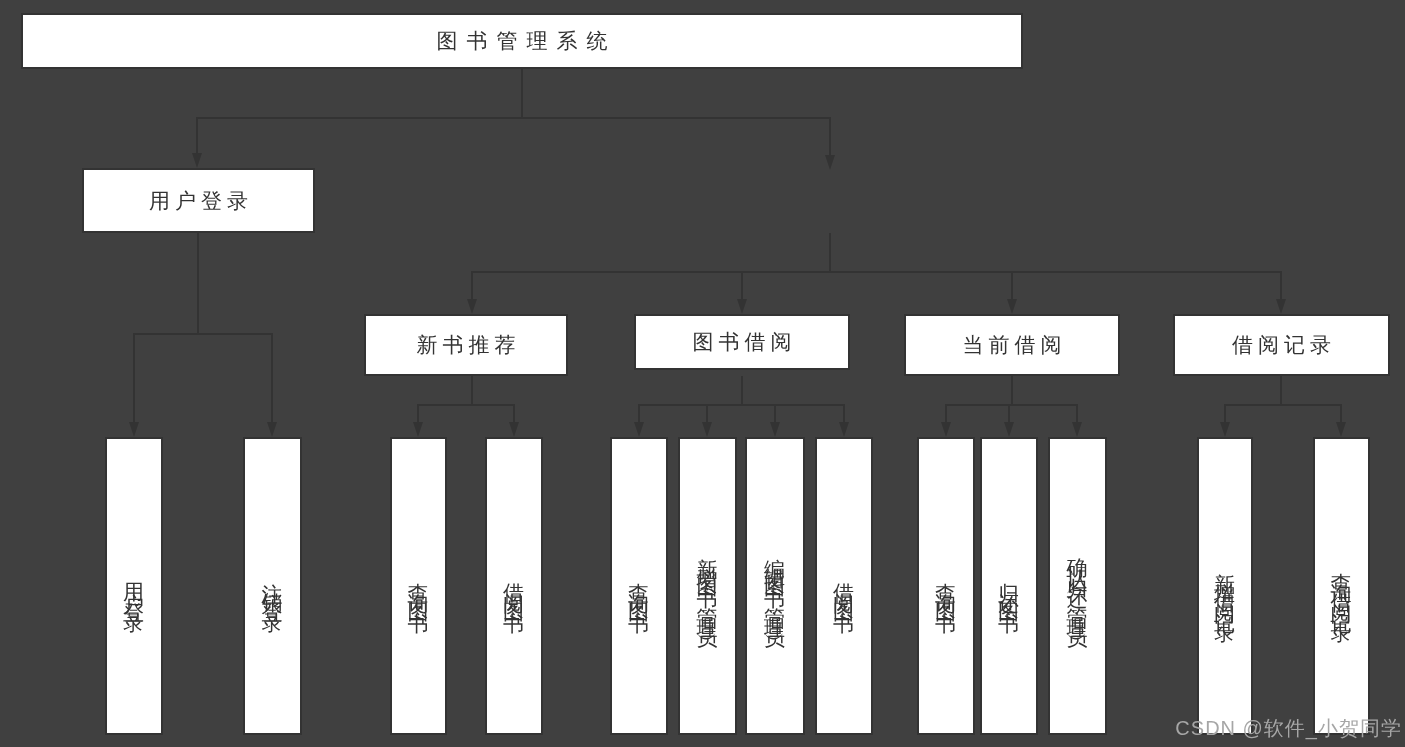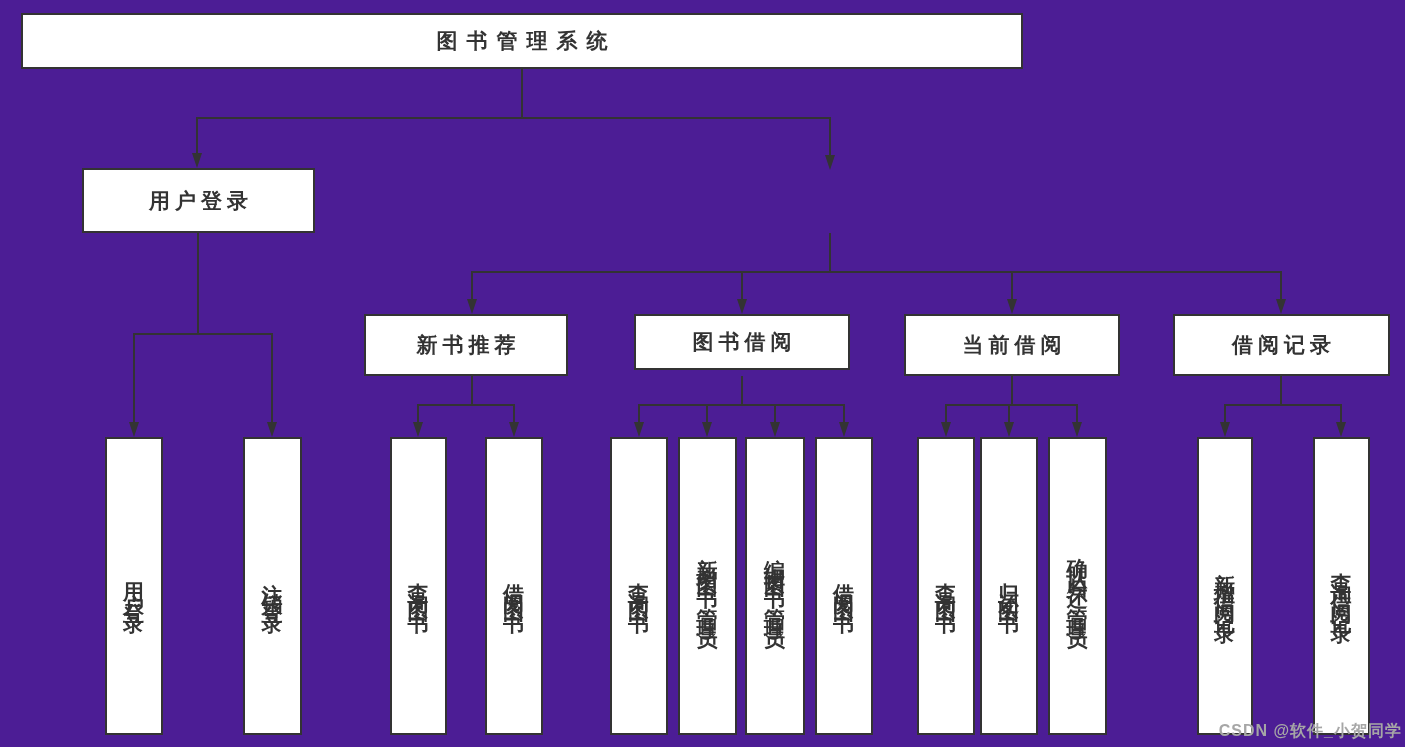--- a/index.html
+++ b/index.html
@@ -1,23 +1,22 @@
 <!DOCTYPE html>
 <html><head>
 <meta charset="utf-8">
 <style>
   html,body{margin:0;padding:0;background:#ffffff;}
   .stage{
     position:relative;
     width:1405px;height:747px;
-    background:#4c1d95;
+    background:#404040;
     font-family:"Liberation Sans","DejaVu Sans",sans-serif;
     color:#333333;
     overflow:hidden;
-    font-weight:bold;
   }
   #connectors{position:absolute;left:0;top:0;z-index:1;pointer-events:none;}
   .node{
     position:absolute;z-index:2;
     box-sizing:border-box;
     border:2px solid #333333;
     background:#ffffff;
     display:flex;align-items:center;justify-content:center;
   }
   .h-label{
@@ -28,21 +27,21 @@
   .v-label{
     writing-mode:vertical-lr;
     text-orientation:mixed;
     font-size:21px;
     letter-spacing:10px;
     line-height:1.1;
     color:#333333;
   }
   .watermark{
     position:absolute;right:3px;bottom:5px;z-index:3;
-    font-size:16px;color:#a6a6a6;letter-spacing:1px;
+    font-size:20px;color:#a6a6a6;letter-spacing:1px;
     white-space:nowrap;
   }
 </style>
 </head>
 <body>
 
 <div class="stage">
 
   <svg id="connectors" width="1405" height="747">
       <line x1="522" y1="69" x2="522" y2="118" stroke="#333333" stroke-width="2"></line>

